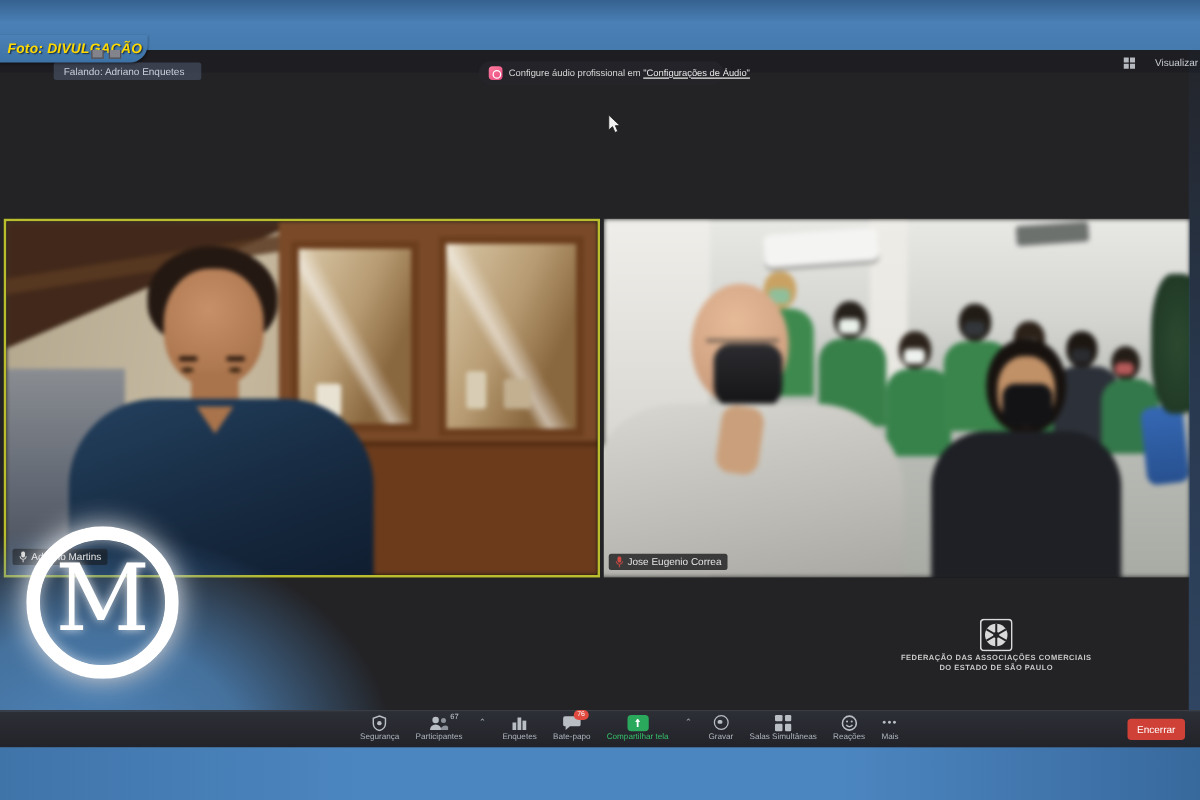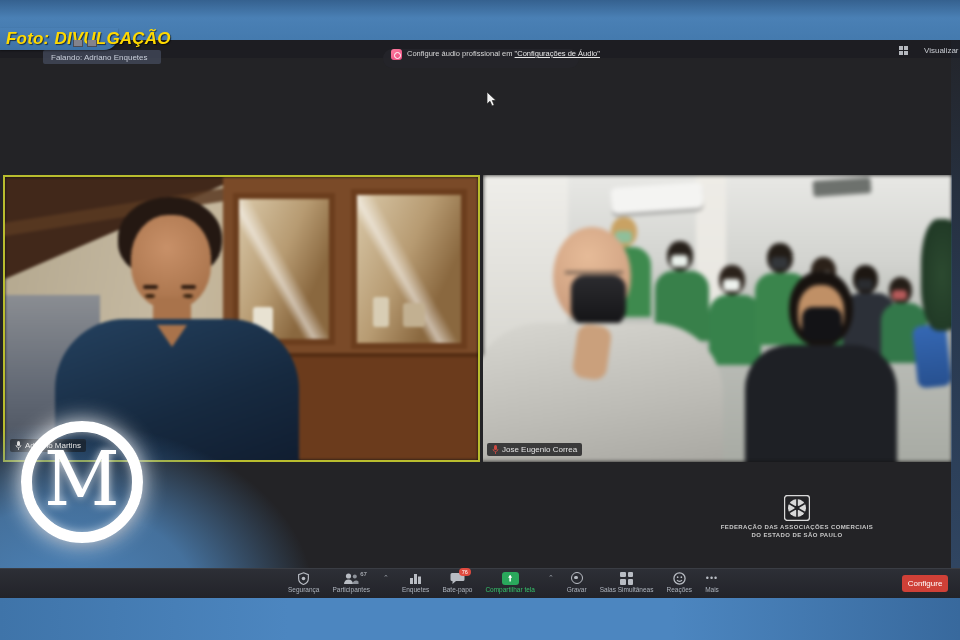--- a/index.html
+++ b/index.html
@@ -19,32 +19,32 @@
   .stage-rightstrip { position:absolute; right:0; top:0; width:9px; height:100%;
     background:linear-gradient(180deg,rgba(35,50,75,.1),rgba(45,75,115,.5) 45%,rgba(60,100,150,.55)); }
   .corner-glow { position:absolute; left:-50px; top:385px; width:360px; height:215px;
     background:radial-gradient(ellipse at 32% 82%, #4d84ba 0%, rgba(77,132,186,.8) 38%, rgba(77,132,186,0) 72%); }
 
   
   .credit-badge { position:absolute; left:0; top:28px; width:118px; height:22px;
     background:linear-gradient(180deg,#4a80b5,#3d72a6); border-bottom-right-radius:14px;
     display:flex; align-items:center; padding-left:6px; z-index:30;
     box-shadow:0 1px 2px rgba(0,0,0,.4); }
-  .credit-badge span { font-size:17px; font-weight:bold; font-style:italic; color:#ffd900;
+  .credit-badge span { font-size:11px; font-weight:bold; font-style:italic; color:#ffd900;
     text-shadow:1px 1px 1px rgba(0,0,0,.6); letter-spacing:.2px; white-space:nowrap; }
   .winbtn { position:absolute; top:38px; width:10px; height:9px; background:#83838c; border:1px solid #4d4d55; z-index:31; }
 
   
   .speaking { position:absolute; left:43px; top:50px; width:118px; height:14px;
     background:rgba(66,72,90,.8); border-radius:2px; display:flex; align-items:center; padding-left:8px; }
   .speaking span { font-size:8px; color:#c9cfdb; white-space:nowrap; }
 
   
   .toast { position:absolute; left:383px; top:49px; width:196px; height:19px;
-    background:rgba(36,36,41,.94); border-radius:10px; display:flex; align-items:flex-start; gap:5px; padding:0 8px; }
+    background:rgba(36,36,41,.94); border-radius:10px; display:flex; align-items:center; gap:5px; padding:0 8px; }
   .toast-icon { width:11px; height:11px; border-radius:3px; flex:none;
     background:linear-gradient(145deg,#ff7da0,#e8497e); position:relative; }
   .toast-icon::after { content:""; position:absolute; left:3px; top:3px; width:5px; height:5px;
     border:1px solid #fff; border-radius:50%; }
   .toast-text { font-size:7.5px; color:#d8d8d8; white-space:nowrap; }
   .toast-text .lnk { text-decoration:underline; color:#e8e8e8; }
 
   
   .viewbtn { position:absolute; left:899px; top:41px; height:14px; display:flex; align-items:center; gap:16px; }
   .viewbtn .grid { width:9px; height:9px; display:grid; grid-template-columns:1fr 1fr; gap:1px; }
@@ -385,21 +385,21 @@
           </div>
           <span class="tlabel">Reações</span>
         </div>
         <div class="tool">
           <div class="ticon">
               <span class="dots3">•••</span>
             </div>
           <span class="tlabel">Mais</span>
         </div>
       </div>
-      <button class="leave">Configure</button>
+      <button class="leave">Encerrar</button>
     </div>
   </div>
 
   <div class="credit-badge">
     <span>Foto: DIVULGAÇÃO</span>
   </div>
 
   <div class="mcircle">
     <span class="mletter">M</span>
   </div>

